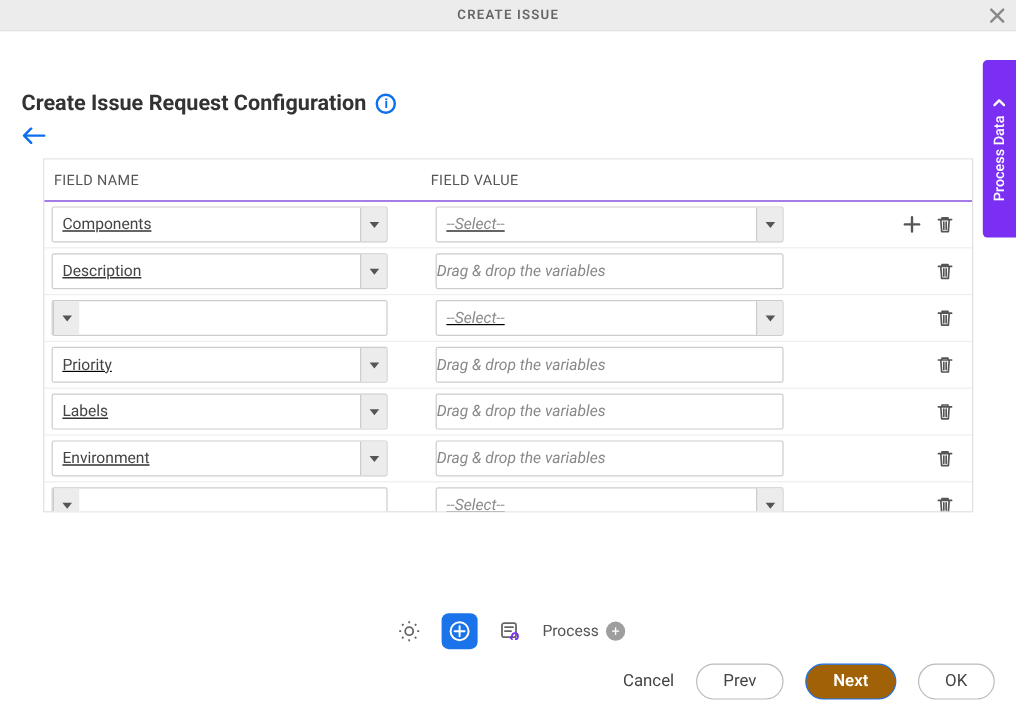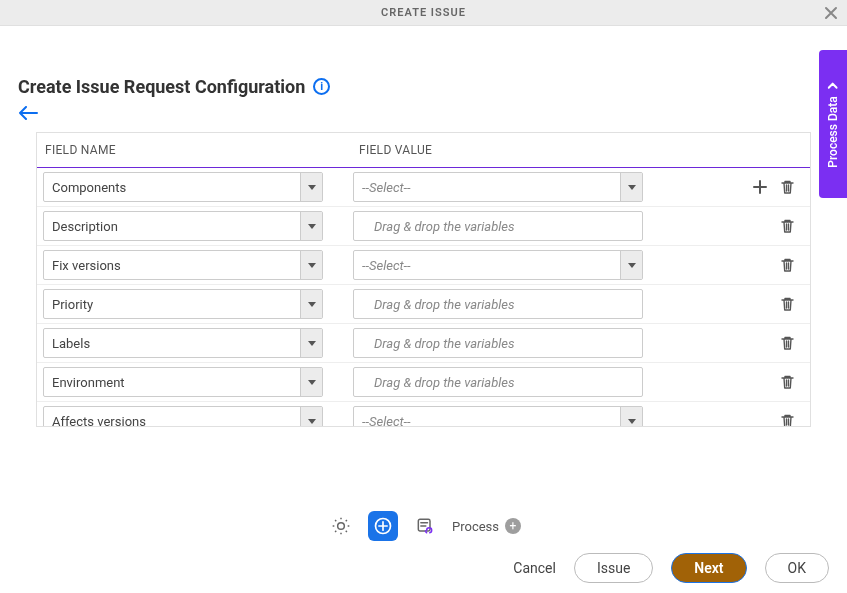--- a/index.html
+++ b/index.html
@@ -88,21 +88,22 @@
     }
     .table-body {
       max-height: 258px;
       overflow: hidden;
     }
     .row {
       display: flex;
       align-items: center;
       border-bottom: 1px solid #eee;
       padding: 4px 6px;
-      gap: 2px;
+      gap: 12px;
+      text-decoration: underline;
     }
     .row:last-child { border-bottom: 1px solid #eee; }
     .field-name-cell { width: 308px; padding-right: 28px; }
     .field-value-cell { width: 290px; }
     .actions-cell {
       flex: 1;
       display: flex;
       justify-content: flex-end;
       align-items: center;
       gap: 10px;
@@ -141,21 +142,21 @@
     }
     .placeholder-italic {
       font-style: italic;
       color: #888 !important;
     }
     .text-input {
       border: 1px solid #ccc;
       border-radius: 2px;
       height: 30px;
       width: 100%;
-      padding: 0 20px;
+      padding: 0 0;
       font-size: 13px;
       color: #4d7c0f;
       font-family: inherit;
     }
     .text-input::placeholder {
       font-style: italic;
       color: #888;
     }
     .icon-btn {
       cursor: pointer;
@@ -340,21 +341,20 @@
           <span class="icon-btn">
             <svg width="17" height="17" viewBox="0 0 17 17">
               <path d="M3 4h11 M6 4V2.5h5V4 M5 4l.7 10h5.6L12 4 M7.5 6v6 M9.5 6v6" stroke="#555" stroke-width="1.4" fill="none" stroke-linecap="round" stroke-linejoin="round"></path>
             </svg>
           </span>
         </div>
       </div>
       <div class="row">
         <div class="field-name-cell">
           <div class="select-control">
-            <span class="sel-text">Fix versions</span>
             <span class="caret-box">
               <span class="caret-down"></span>
             </span>
           </div>
         </div>
         <div class="field-value-cell">
           <div class="select-control">
             <span class="sel-text placeholder-italic">--Select--</span>
             <span class="caret-box">
               <span class="caret-down"></span>
@@ -419,21 +419,20 @@
           <span class="icon-btn">
             <svg width="17" height="17" viewBox="0 0 17 17">
               <path d="M3 4h11 M6 4V2.5h5V4 M5 4l.7 10h5.6L12 4 M7.5 6v6 M9.5 6v6" stroke="#555" stroke-width="1.4" fill="none" stroke-linecap="round" stroke-linejoin="round"></path>
             </svg>
           </span>
         </div>
       </div>
       <div class="row">
         <div class="field-name-cell">
           <div class="select-control">
-            <span class="sel-text">Affects versions</span>
             <span class="caret-box">
               <span class="caret-down"></span>
             </span>
           </div>
         </div>
         <div class="field-value-cell">
           <div class="select-control">
             <span class="sel-text placeholder-italic">--Select--</span>
             <span class="caret-box">
               <span class="caret-down"></span>
@@ -481,16 +480,16 @@
       </svg>
   </span>
   <span class="advanced-chip">
     <span>Process</span>
     <span class="advanced-plus">+</span>
   </span>
 </div>
 
 <div class="footer">
   <span class="link-btn">Cancel</span>
-  <span class="pill-btn">Issue</span>
+  <span class="pill-btn">Prev</span>
   <span class="pill-btn primary">Next</span>
   <span class="pill-btn">OK</span>
 </div>
 
 </body></html>

